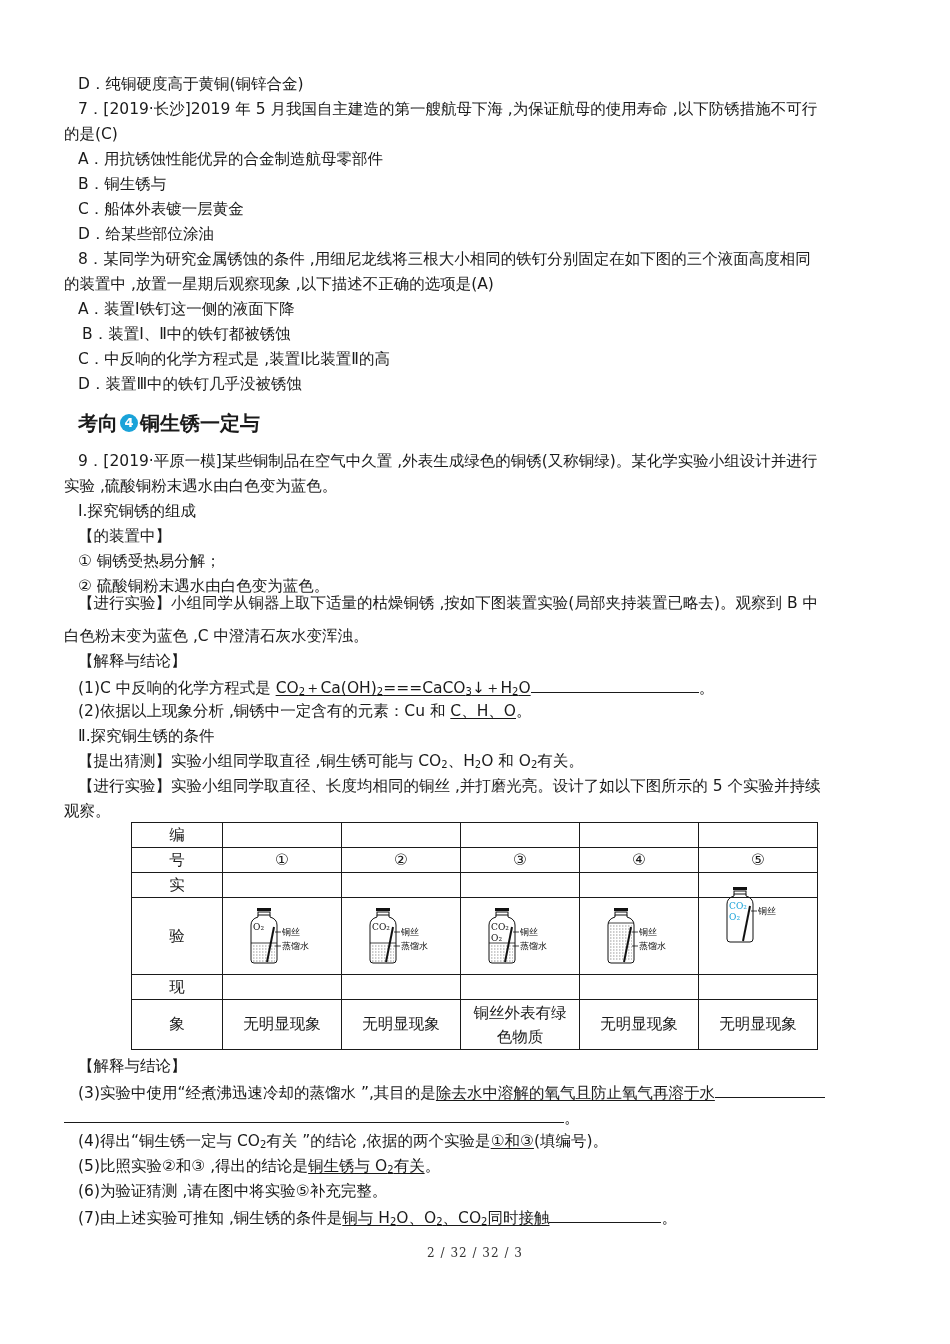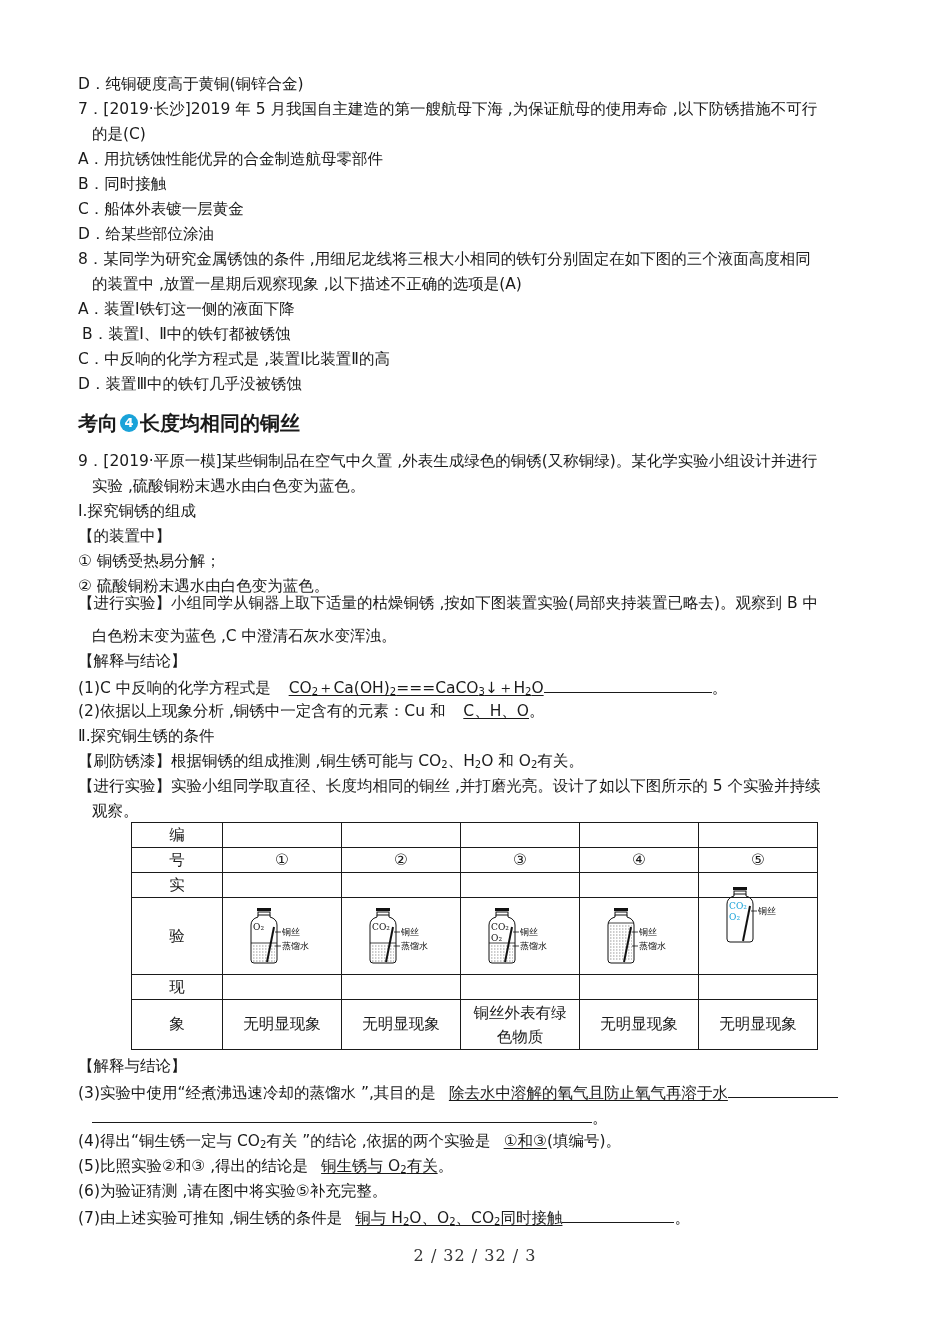--- a/index.html
+++ b/index.html
@@ -1,56 +1,56 @@
 <!DOCTYPE html>
 <html><head>
 <meta charset="utf-8">
 <style>
   html, body { margin: 0; padding: 0; background: #ffffff; }
   body { width: 950px; height: 1344px; position: relative; overflow: hidden;
          font-family: "DejaVu Sans", "Liberation Sans", sans-serif; color: #1a1a1a; }
   .line { position: absolute; left: 0; font-size: 15.5px; line-height: 20px; white-space: nowrap; }
   .ind { left: 78px; }
   .ind2 { left: 82px; }
-  .full { left: 64px; margin-left: 28px; }
-  .u { text-decoration: underline; text-underline-offset: 2px; margin-left: 13px; }
+  .full { left: 64px; }
+  .u { text-decoration: underline; text-underline-offset: 2px; }
   .blank { display: inline-block; border-bottom: 1px solid #1a1a1a; height: 16px; vertical-align: baseline; }
   sub { font-size: 10px; vertical-align: -2px; line-height: 0; }
   .heading { position: absolute; left: 78px; top: 409px; font-size: 20px; font-weight: bold; line-height: 28px; white-space: nowrap; }
   .badge { display: inline-block; width: 18px; height: 18px; border-radius: 50%; background: #1aa3d9; color: #fff;
            font-size: 13px; line-height: 18px; text-align: center; vertical-align: 3px; margin: 0 2px; font-weight: bold; }
   table.exp { position: absolute; left: 131px; top: 822px; border-collapse: collapse; font-size: 15.5px; }
   table.exp td { border: 1px solid #1a1a1a; text-align: center; padding: 0; }
   table.exp td.c0 { width: 90px; }
   table.exp td.cx { width: 118px; }
   .bottle { display: block; margin: 0 auto; }
   .pageno { position: absolute; top: 1246px; left: 0; width: 950px; text-align: center;
-            font-family: "DejaVu Serif", "Liberation Serif", serif; font-size: 16px; color: #333; letter-spacing: 1px; }
+            font-family: "DejaVu Serif", "Liberation Serif", serif; font-size: 12px; color: #333; letter-spacing: 1px; }
 </style>
 </head>
 <body>
 
 <div class="line ind" style="top:74px">D．纯铜硬度高于黄铜(铜锌合金)</div>
 
 <div class="line ind" style="top:99px">7．[2019·长沙]2019 年 5 月我国自主建造的第一艘航母下海 ,为保证航母的使用寿命 ,以下防锈措施不可行</div>
 <div class="line full" style="top:124px">的是(C)</div>
 <div class="line ind" style="top:149px">A．用抗锈蚀性能优异的合金制造航母零部件</div>
-<div class="line ind" style="top:174px">B．同时接触</div>
+<div class="line ind" style="top:174px">B．铜生锈与</div>
 <div class="line ind" style="top:199px">C．船体外表镀一层黄金</div>
 <div class="line ind" style="top:224px">D．给某些部位涂油</div>
 
 <div class="line ind" style="top:249px">8．某同学为研究金属锈蚀的条件 ,用细尼龙线将三根大小相同的铁钉分别固定在如下图的三个液面高度相同</div>
 <div class="line full" style="top:274px">的装置中 ,放置一星期后观察现象 ,以下描述不正确的选项是(A)</div>
 <div class="line ind" style="top:299px">A．装置Ⅰ铁钉这一侧的液面下降</div>
 <div class="line ind2" style="top:324px">B．装置Ⅰ、Ⅱ中的铁钉都被锈蚀</div>
 <div class="line ind" style="top:349px">C．中反响的化学方程式是 ,装置Ⅰ比装置Ⅱ的高</div>
 <div class="line ind" style="top:374px">D．装置Ⅲ中的铁钉几乎没被锈蚀</div>
 
 <div class="heading">
-  <span>考向</span><span class="badge">4</span><span>长度均相同的铜丝</span>
+  <span>考向</span><span class="badge">4</span><span>铜生锈一定与</span>
 </div>
 
 <div class="line ind" style="top:451px">9．[2019·平原一模]某些铜制品在空气中久置 ,外表生成绿色的铜锈(又称铜绿)。某化学实验小组设计并进行</div>
 <div class="line full" style="top:476px">实验 ,硫酸铜粉末遇水由白色变为蓝色。</div>
 <div class="line ind" style="top:501px">Ⅰ.探究铜锈的组成</div>
 <div class="line ind" style="top:526px">【的装置中】</div>
 <div class="line ind" style="top:551px">① 铜锈受热易分解；</div>
 <div class="line ind" style="top:576px">② 硫酸铜粉末遇水由白色变为蓝色。</div>
 <div class="line ind" style="top:593px">【进行实验】小组同学从铜器上取下适量的枯燥铜锈 ,按如下图装置实验(局部夹持装置已略去)。观察到 B 中</div>
 <div class="line full" style="top:626px">白色粉末变为蓝色 ,C 中澄清石灰水变浑浊。</div>
@@ -60,21 +60,21 @@
   <span>(1)C 中反响的化学方程式是 </span><span class="u"><span>CO</span><sub>2</sub><span>＋Ca(OH)</span><sub>2</sub><span>===CaCO</span><sub>3</sub><span>↓＋H</span><sub>2</sub><span>O</span></span><span class="blank" style="width:168px"></span><span>。</span>
 </div>
 
 <div class="line ind" style="top:701px">
   <span>(2)依据以上现象分析 ,铜锈中一定含有的元素：Cu 和 </span><span class="u">C、H、O</span><span>。</span>
 </div>
 
 <div class="line ind" style="top:726px">Ⅱ.探究铜生锈的条件</div>
 
 <div class="line ind" style="top:751px">
-  <span>【刷防锈漆】根据铜锈的组成推测 ,铜生锈可能与 CO</span><sub>2</sub><span>、H</span><sub>2</sub><span>O 和 O</span><sub>2</sub><span>有关。</span>
+  <span>【提出猜测】实验小组同学取直径 ,铜生锈可能与 CO</span><sub>2</sub><span>、H</span><sub>2</sub><span>O 和 O</span><sub>2</sub><span>有关。</span>
 </div>
 
 <div class="line ind" style="top:776px">【进行实验】实验小组同学取直径、长度均相同的铜丝 ,并打磨光亮。设计了如以下图所示的 5 个实验并持续</div>
 <div class="line full" style="top:801px">观察。</div>
 
 <table class="exp">
   <tbody>
       <tr style="height:25px">
     <td class="c0">编</td>
     <td class="cx"></td>

